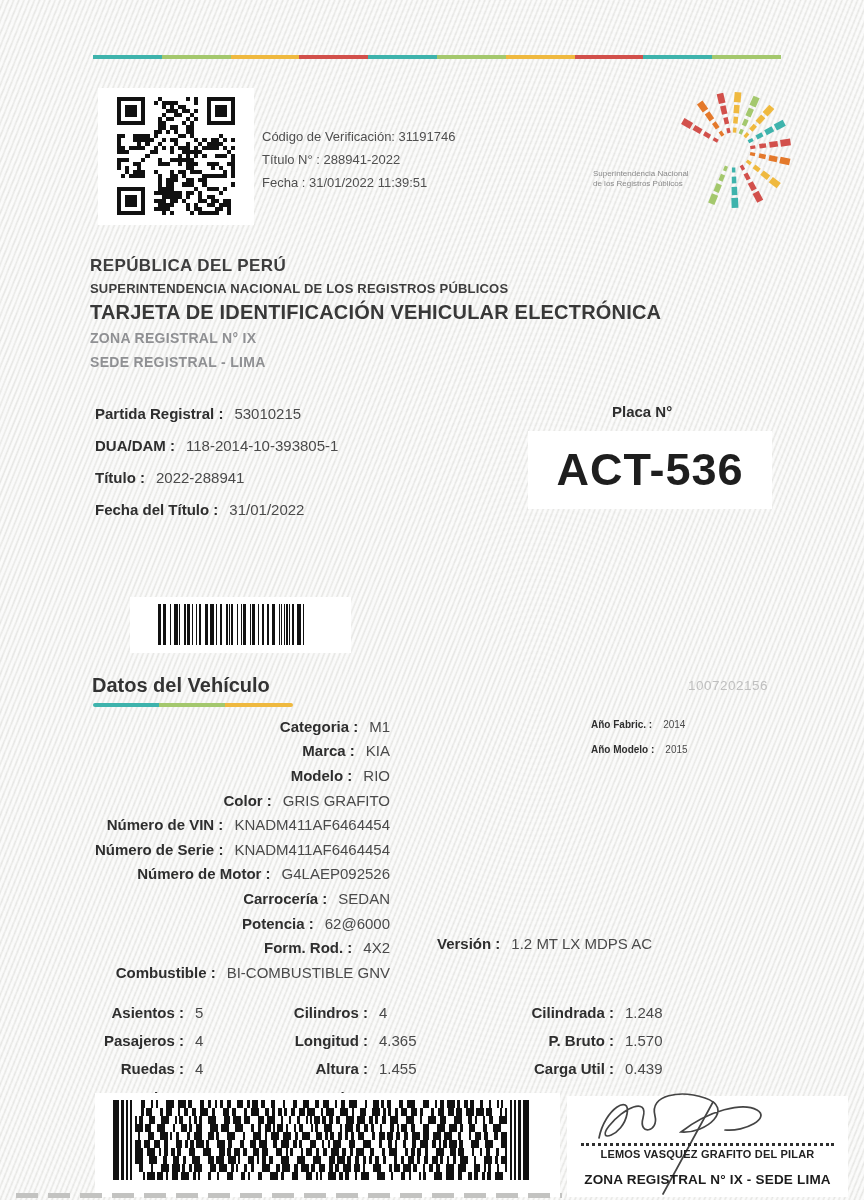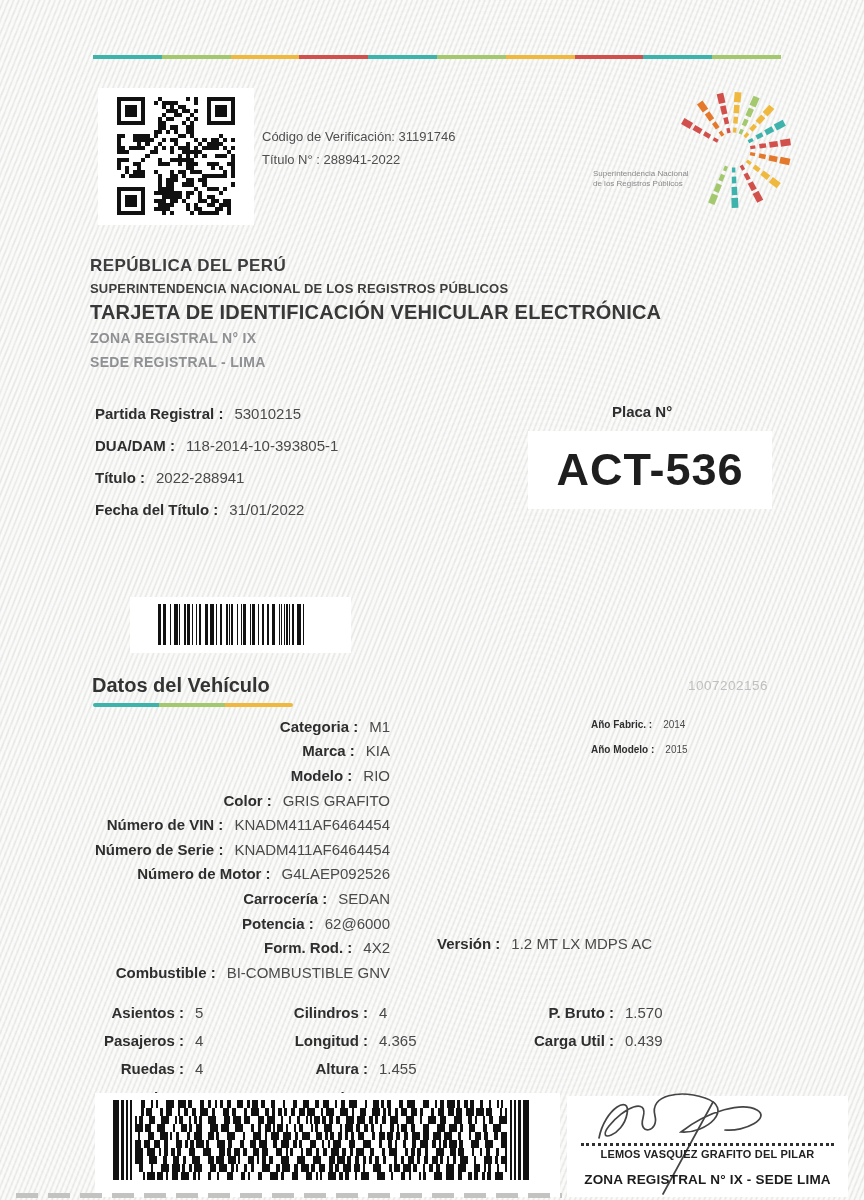--- a/index.html
+++ b/index.html
@@ -369,20 +369,21 @@
         <rect x="23" y="1" width="5" height="5" fill="#fff"></rect>
         <rect x="24" y="2" width="3" height="3" fill="#111"></rect>
         <rect x="0" y="22" width="7" height="7" fill="#111"></rect>
         <rect x="1" y="23" width="5" height="5" fill="#fff"></rect>
         <rect x="2" y="24" width="3" height="3" fill="#111"></rect>
       </svg>
   </div>
   <div class="verif">
     <div>Código de Verificación: 31191746</div>
     <div>Título N° : 288941-2022</div>
+    <div>Fecha : 31/01/2022 11:39:51</div>
   </div>
 
   <div class="tagline">
     <div>Superintendencia Nacional</div>
     <div>de los Registros Públicos</div>
   </div>
   <svg class="burst" id="burst" width="150" height="140" viewBox="0 0 150 140">
       <rect x="65.12949192431122" y="58.3" width="5.1" height="3.4" fill="#d2504b" transform="rotate(-150 67.67949192431122 60)"></rect>
       <rect x="55.64423788646684" y="52.75" width="6.75" height="4.5" fill="#d2504b" transform="rotate(-150 59.01923788646684 55)"></rect>
       <rect x="45.29295844483801" y="46.7" width="8.399999999999999" height="5.6" fill="#d2504b" transform="rotate(-150 49.49295844483801 49.5)"></rect>
@@ -603,20 +604,24 @@
     <div class="frow">
         <span class="lbl">Altura :</span>
         <span class="val">1.455</span>
       </div>
     <div class="frow">
         <span class="lbl">Ancho :</span>
         <span class="val">1.72</span>
       </div>
   </div>
   <div class="specs-col col3">
+    <div class="frow">
+        <span class="lbl">Cilindrada :</span>
+        <span class="val">1.248</span>
+      </div>
     <div class="frow">
         <span class="lbl">P. Bruto :</span>
         <span class="val">1.570</span>
       </div>
     <div class="frow">
         <span class="lbl">Carga Util :</span>
         <span class="val">0.439</span>
       </div>
   </div>
 

